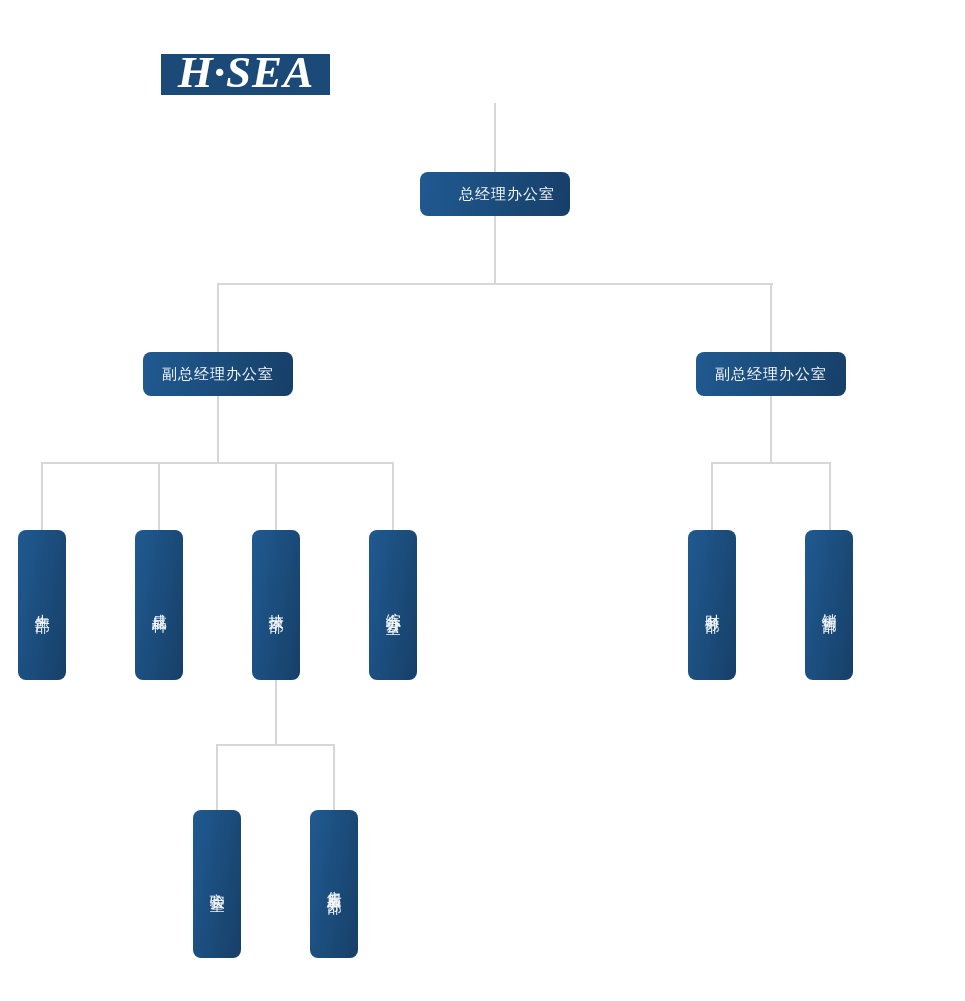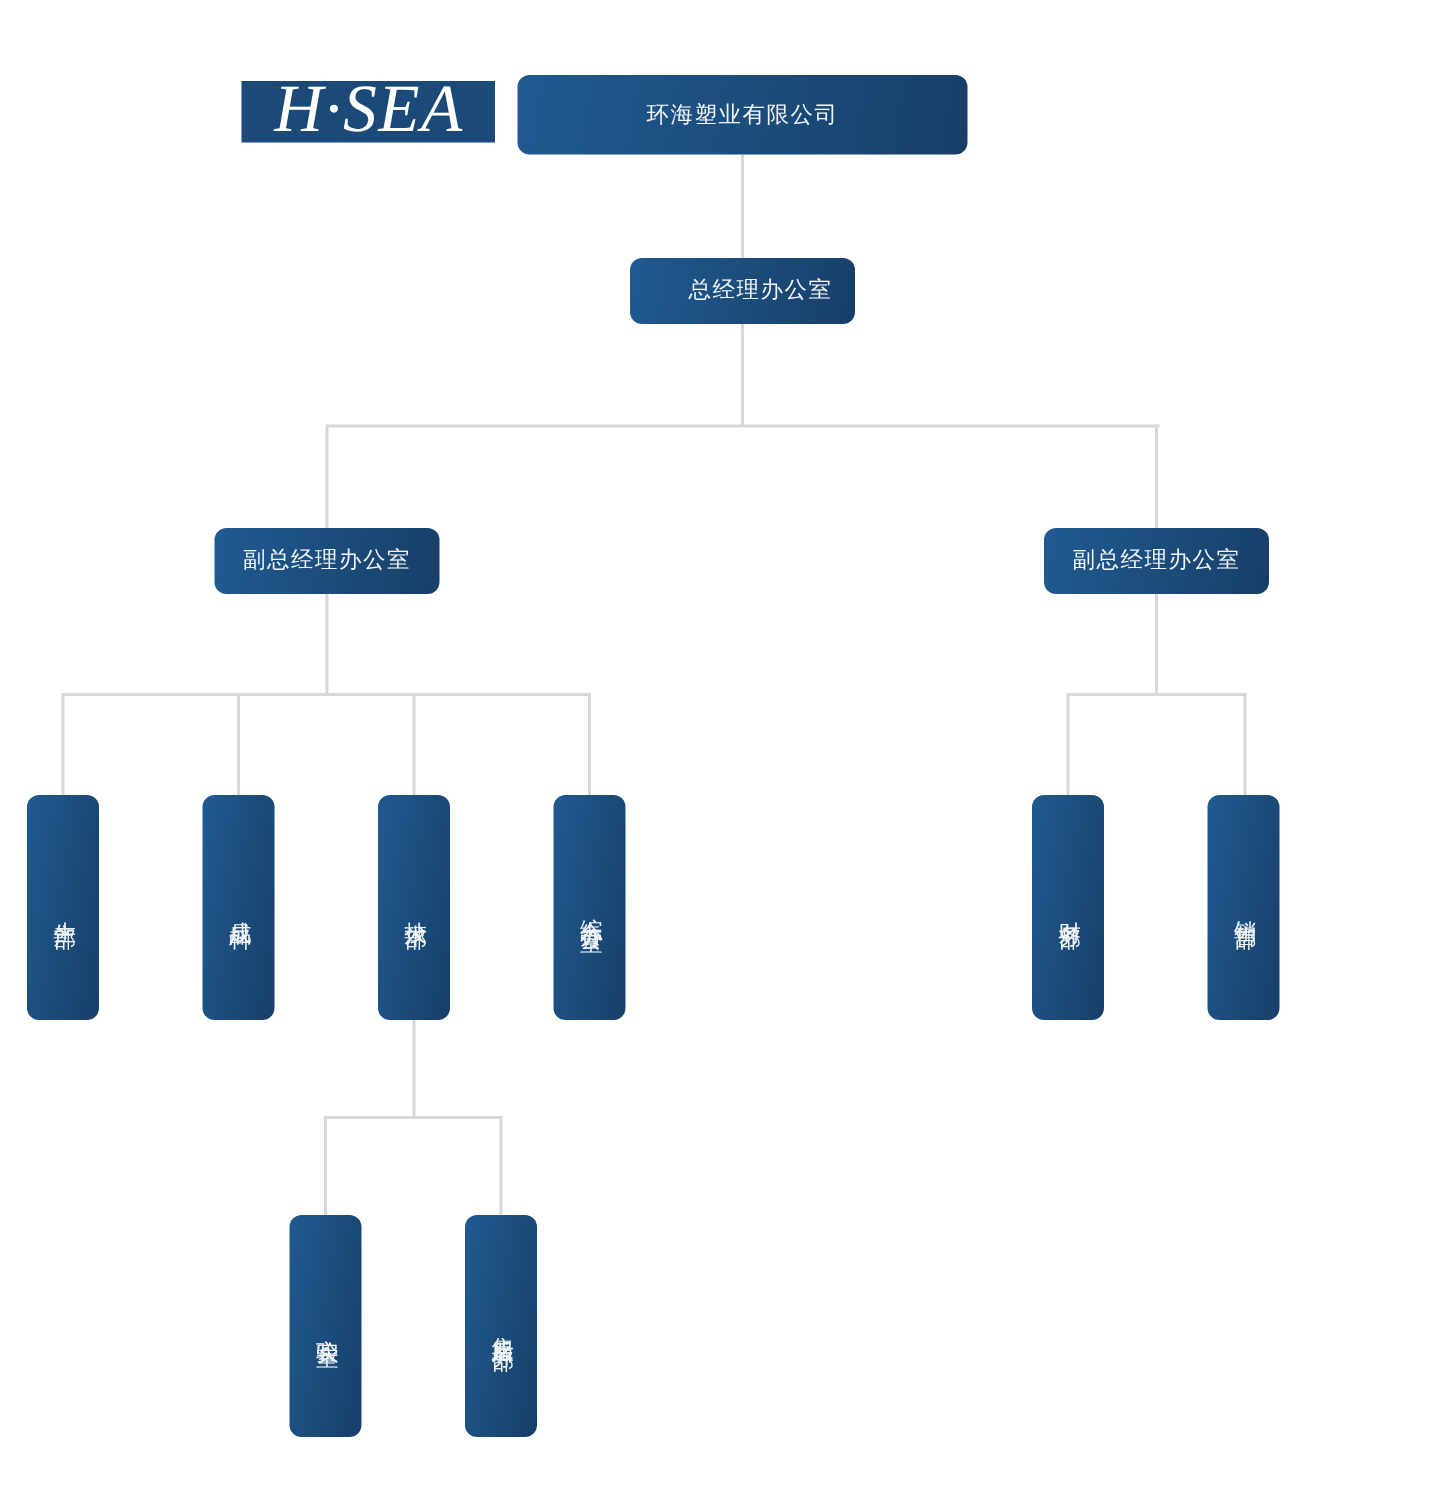--- a/index.html
+++ b/index.html
@@ -82,21 +82,21 @@
     background: #1b4a78;
   }
   #logo-text {
     position: absolute;
     left: 155px;
     top: 41px;
     width: 182px;
     height: 62px;
     font-family: "Liberation Serif", "DejaVu Serif", serif;
     font-style: italic;
-    font-weight: normal;
+    font-weight: bold;
     font-size: 45px;
     line-height: 62px;
     color: #ffffff;
     text-align: center;
     letter-spacing: 1px;
     white-space: nowrap;
     text-shadow:
        1px 0 0 #1b4a78, -1px 0 0 #1b4a78,
        0 1px 0 #1b4a78, 0 -1px 0 #1b4a78,
        1px 1px 0 #1b4a78, -1px -1px 0 #1b4a78,
@@ -131,23 +131,20 @@
 
     <div class="conn conn-v" style="left:275px; top:680px; height:65px;"></div>
     <div class="conn conn-h" style="left:216px; top:744px; width:119px;"></div>
     <div class="conn conn-v" style="left:216px; top:744px; height:67px;"></div>
     <div class="conn conn-v" style="left:333px; top:744px; height:67px;"></div>
   </div>
 
   <div id="logo"></div>
   <div id="logo-text">H·SEA</div>
 
-  <div class="node node-h" style="left:345px; top:50px; width:300px; height:53px;">
-    <span class="node-label">环海塑业有限公司</span>
-  </div>
 
   <div class="node node-h" style="left:420px; top:172px; width:150px; height:44px;padding-left:24px;">
     <span class="node-label">总经理办公室</span>
   </div>
 
   <div class="node node-h" style="left:143px; top:352px; width:150px; height:44px;">
     <span class="node-label">副总经理办公室</span>
   </div>
   <div class="node node-h" style="left:696px; top:352px; width:150px; height:44px;">
     <span class="node-label">副总经理办公室</span>

